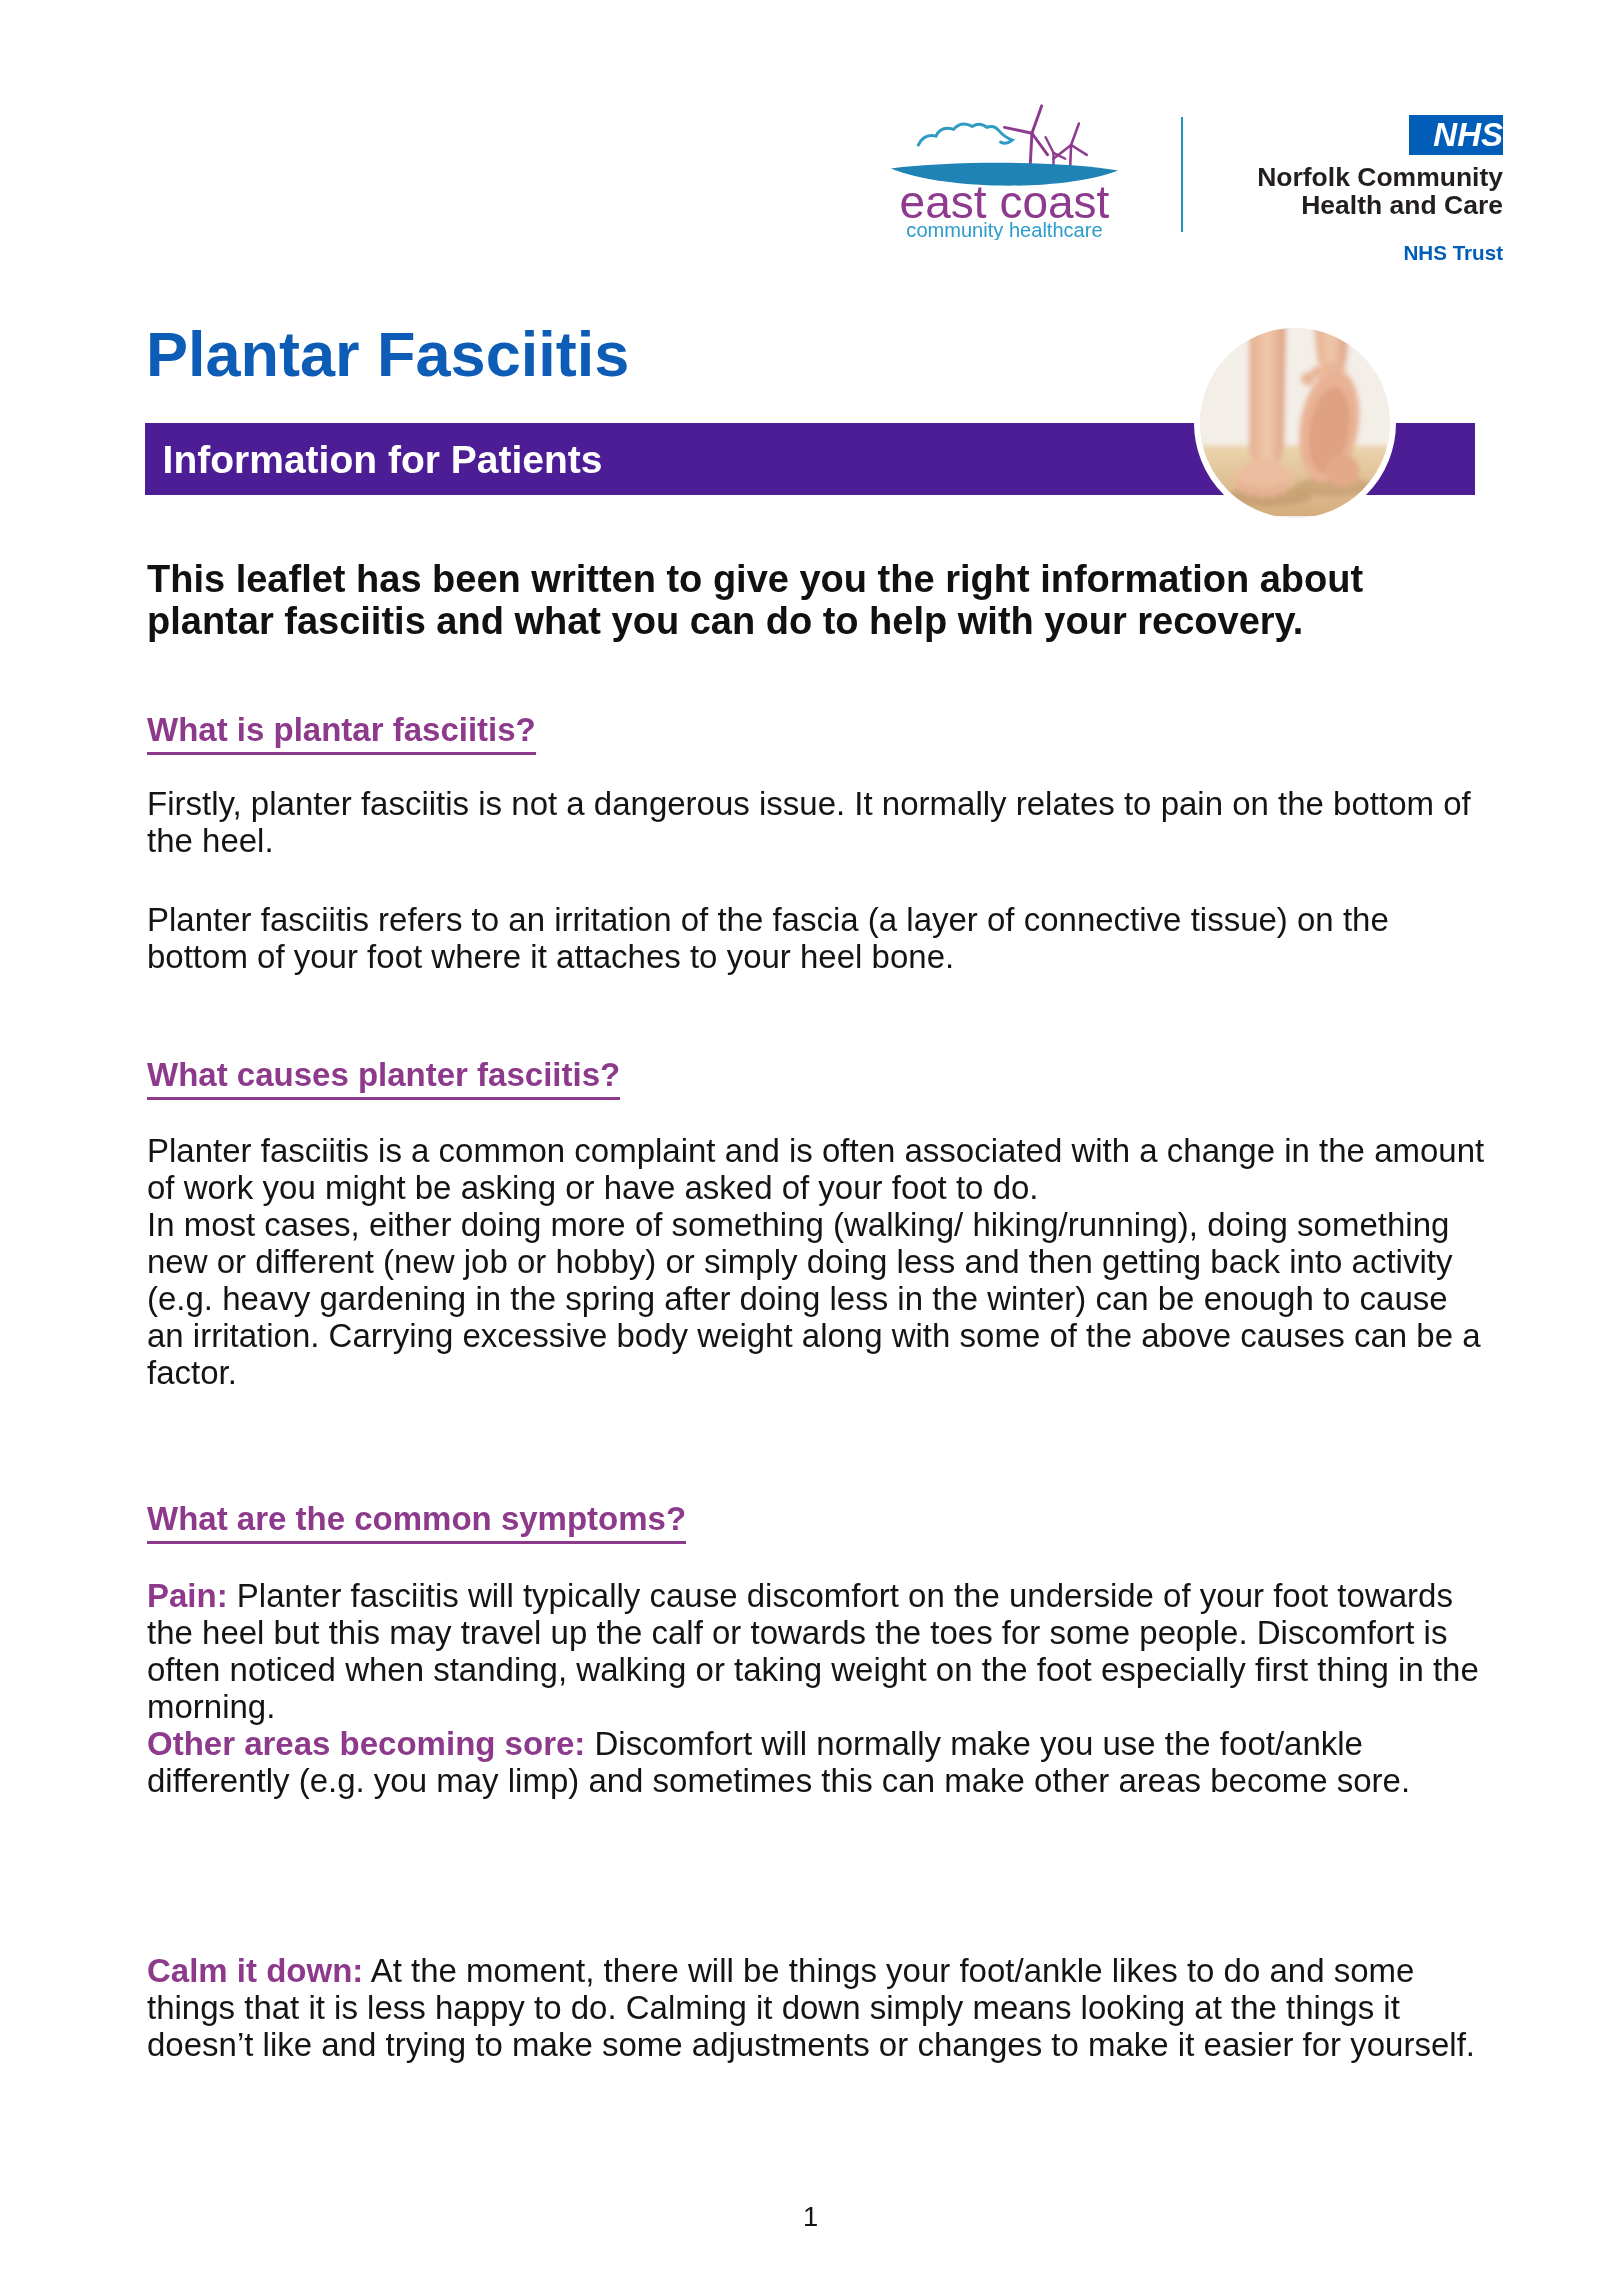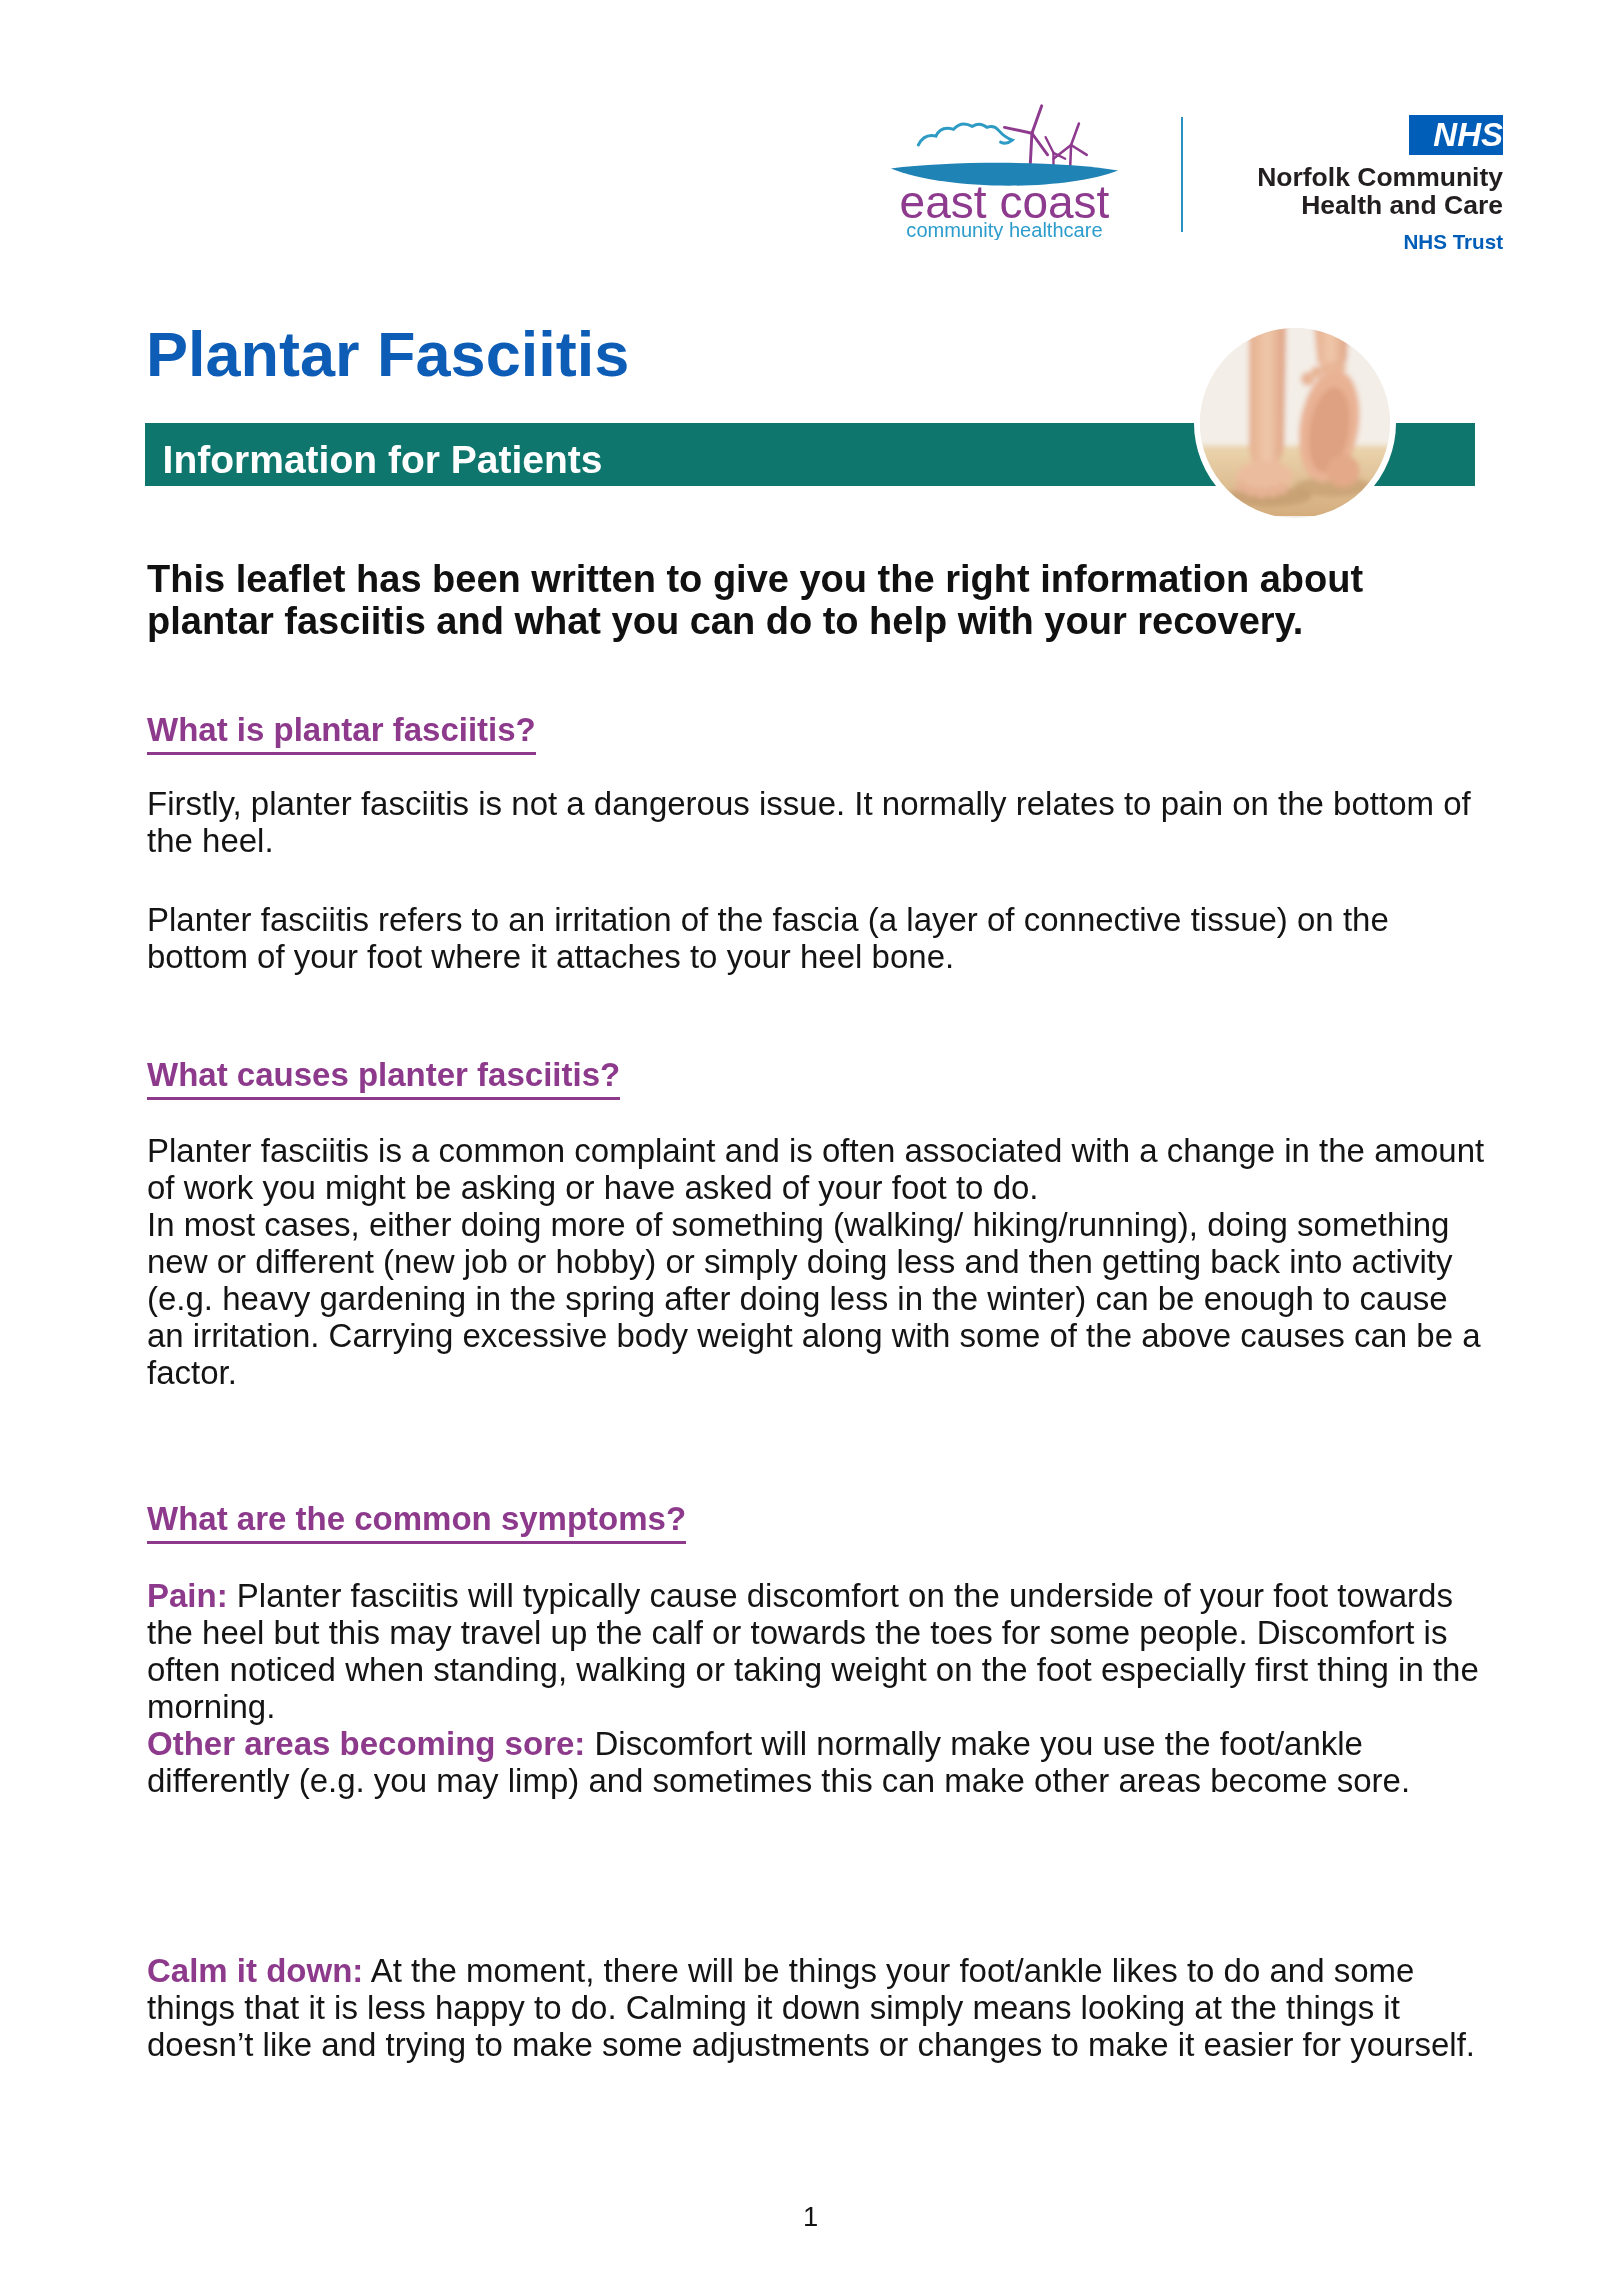--- a/index.html
+++ b/index.html
@@ -18,30 +18,30 @@
   .ec-logo { position:absolute; left:885px; top:98px; width:239px; height:142px; }
   .logo-divider { position:absolute; left:1181px; top:117px; width:2px; height:115px; background:#2693C4; }
   .nhs-block { position:absolute; top:115px; right:118px; width:333px; text-align:right; }
   .nhs-box {
     display:inline-block; background:#005EB8; color:#fff;
     width:94px; height:40px; line-height:40px; text-align:right;
     font-weight:bold; font-style:italic; font-size:33px;
   }
   .nhs-org { font-weight:bold; color:#231F20; font-size:26.5px; line-height:28px; }
   .nhs-org.first { margin-top:7.8px; }
-  .nhs-trust { font-weight:bold; color:#005EB8; font-size:20.6px; margin-top:11px; }
+  .nhs-trust { font-weight:bold; color:#005EB8; font-size:20.6px; margin-top:22px; }
 
   
   .doc-title {
     position:absolute; left:146px; top:318px;
     font-size:63px; font-weight:bold; color:#0D5CB5;
   }
   .banner {
-    position:absolute; left:145px; top:423px; width:1330px; height:63px;
-    background:#0f766e; z-index:1;
+    position:absolute; left:145px; top:423px; width:1330px; height:72px;
+    background:#4c1d95; z-index:1;
   }
   .banner span {
     display:block; padding-left:17.6px; line-height:73px;
     color:#ffffff; font-weight:bold; font-size:39px;
   }
   .feet-photo {
     position:absolute; left:1194px; top:322px; width:202px; height:202px;
     border-radius:50%; border:6.9px solid #ffffff; overflow:hidden;
     background:#F2EDE6; z-index:2;
   }

